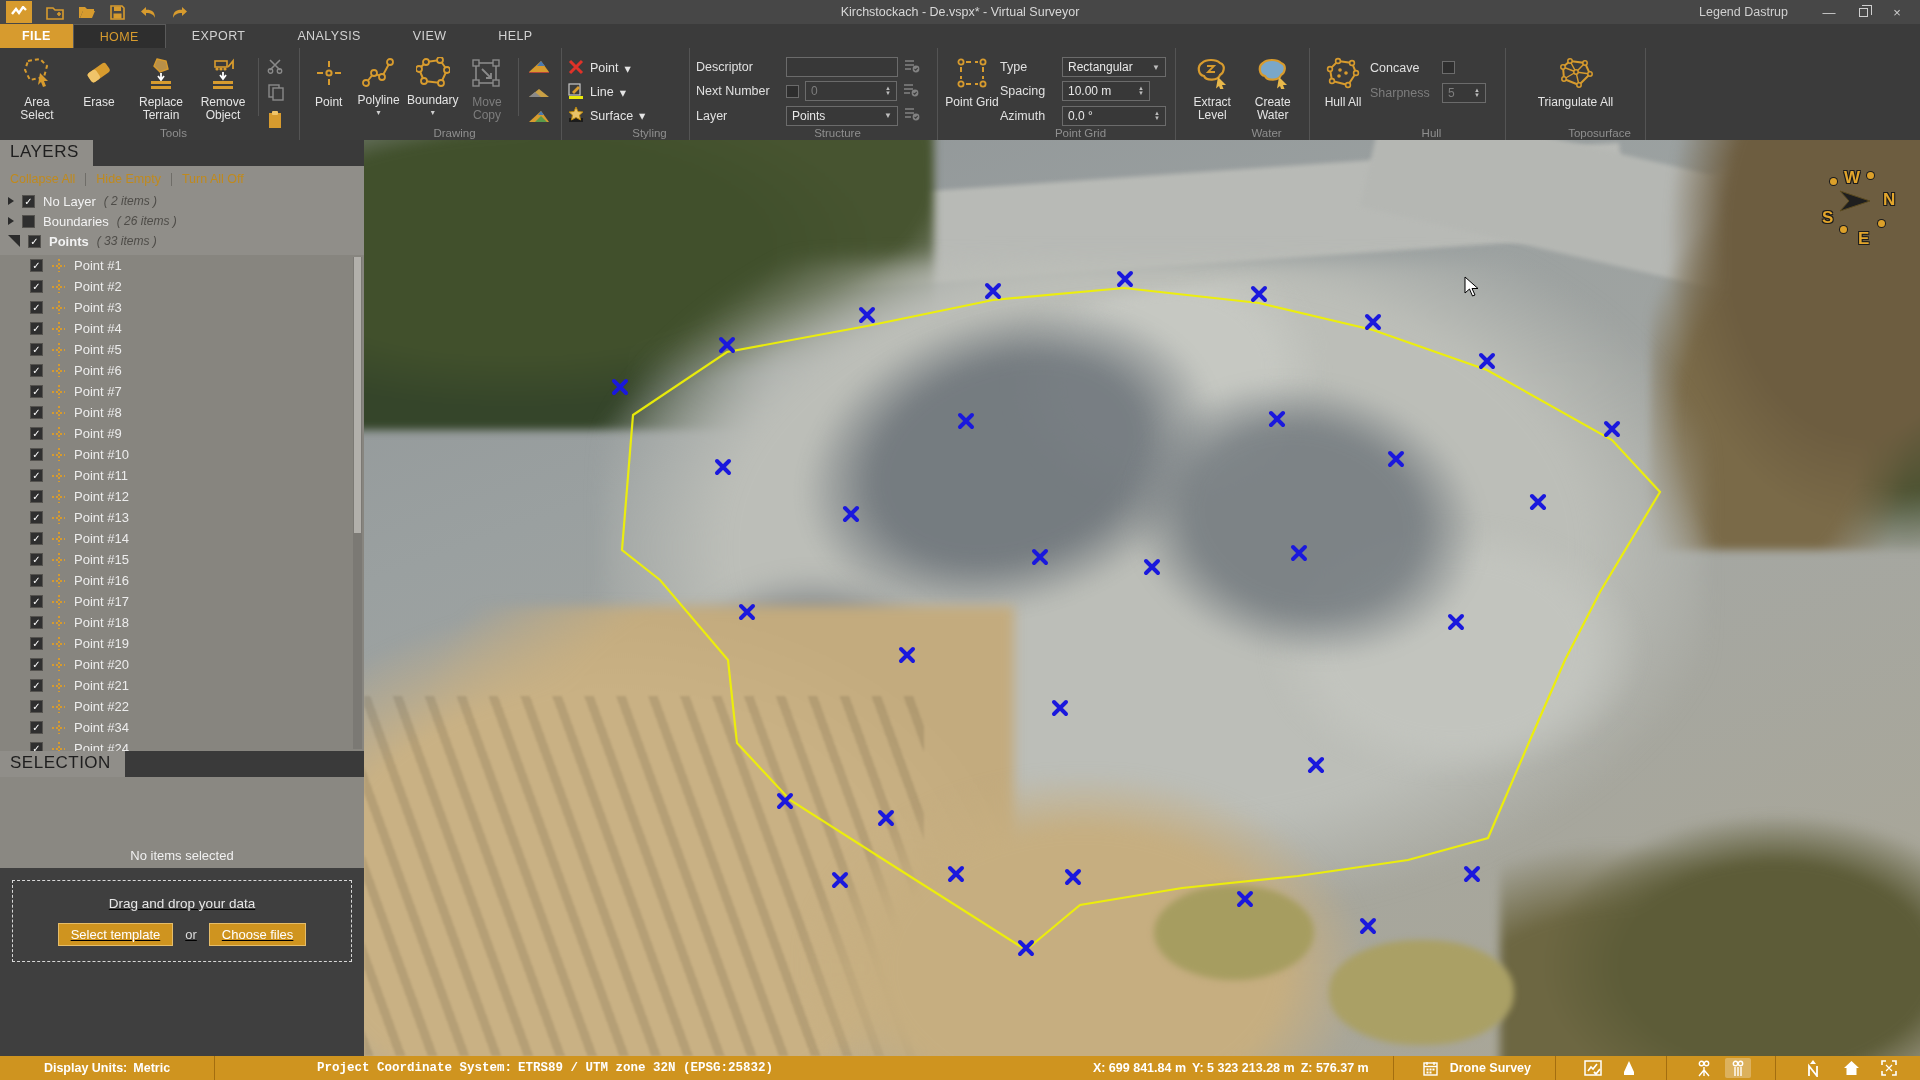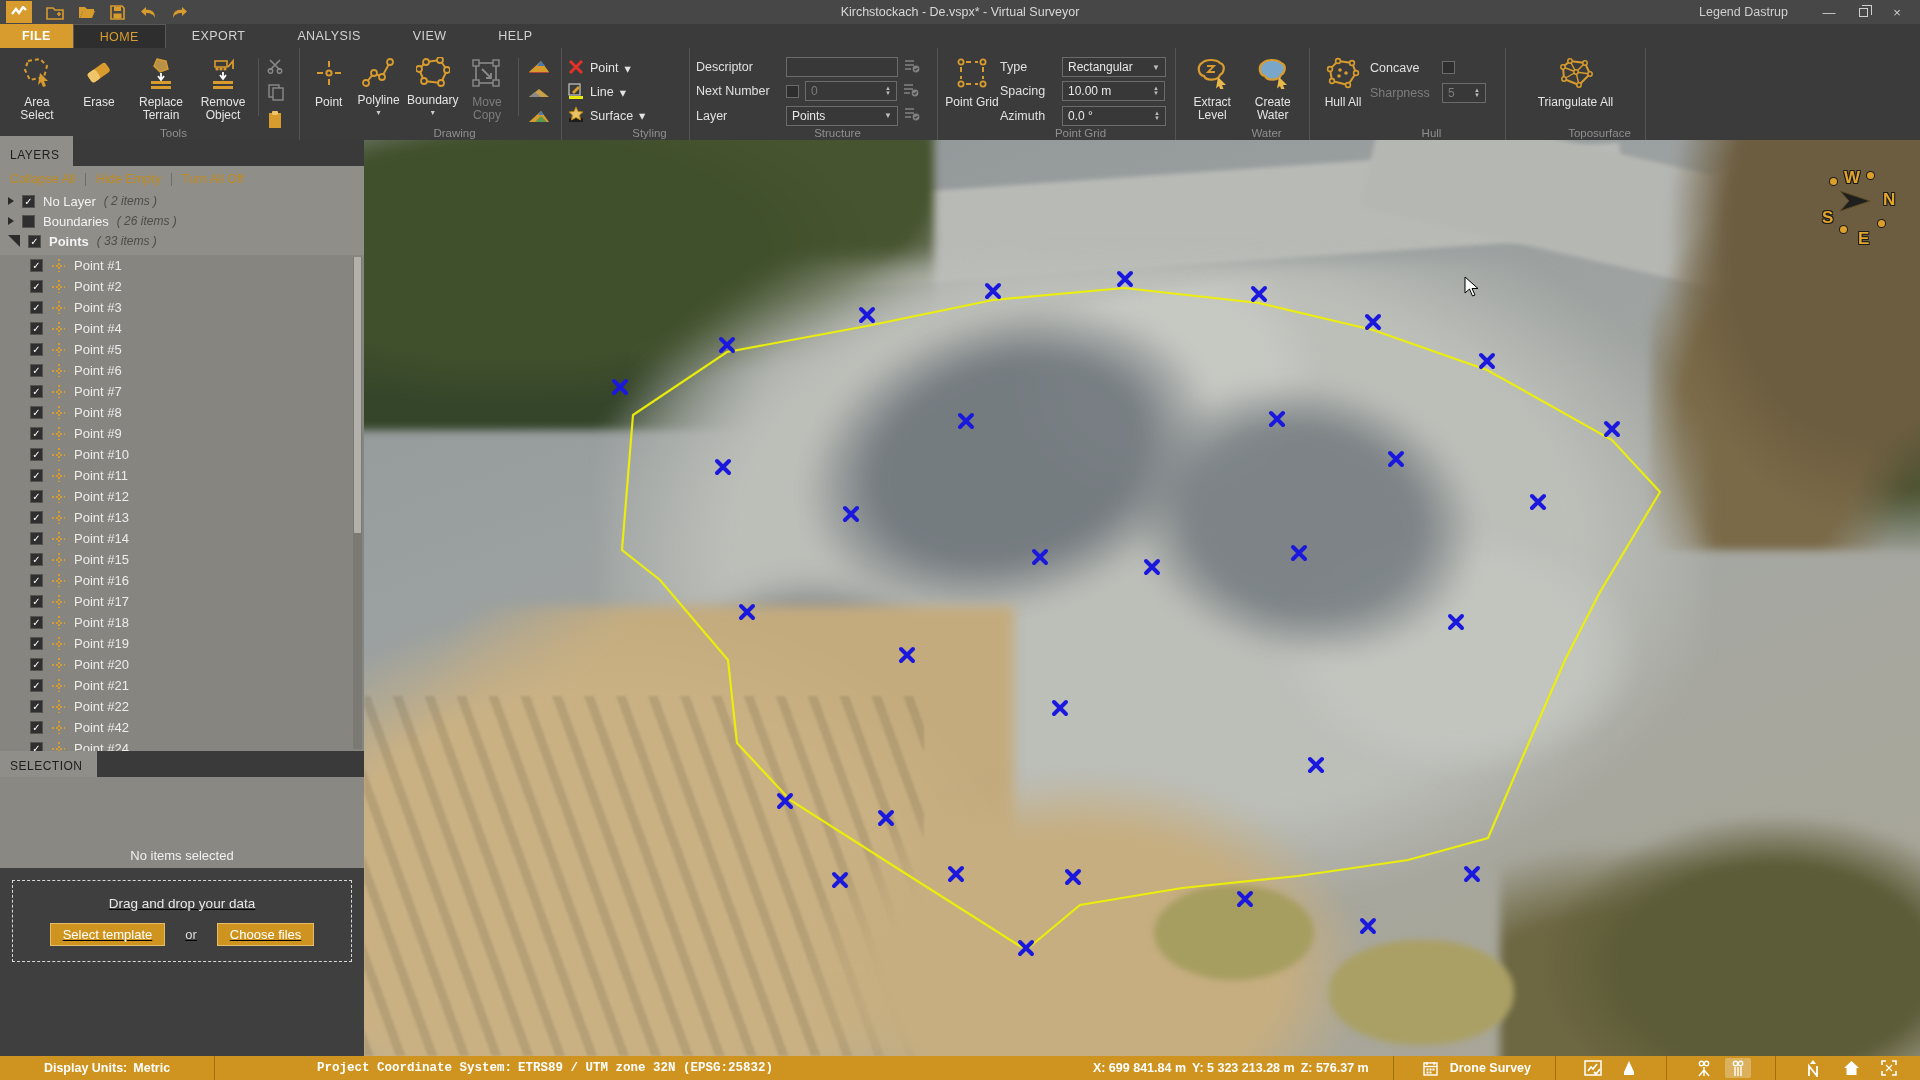--- a/index.html
+++ b/index.html
@@ -45,21 +45,21 @@
   .field input { background:transparent; border:none; outline:none; color:#e8e8e8; font-size:12px; width:100%; font-family:inherit; }
   .spin { margin-left:auto; display:flex; flex-direction:column; font-size:6px; color:#bdbdbd; line-height:5px; padding-left:4px; }
   .ddcaret { margin-left:auto; color:#bdbdbd; font-size:8px; }
   .cb { width:13px; height:13px; background:#2e2e2e; border:1px solid #6b6b6b; display:inline-flex; align-items:center; justify-content:center; color:#fff; font-size:10px; }
   .listicon { opacity:.75; }
   .gray { color:#7d7d7d; }
 
   
   .leftpanel { position:absolute; left:0; top:140px; width:364px; bottom:24px; background:#3f3f3f; }
   .ptabstrip { height:26px; background:#3a3a3a; display:flex; align-items:flex-end; }
-  .ptab { background:#908e89; color:#1e1e1e; font-size:12px; padding:12px 14px 4px 10px; letter-spacing:.5px; }
+  .ptab { background:#908e89; color:#1e1e1e; font-size:17px; padding:2px 14px 4px 10px; letter-spacing:.5px; }
   .layersbody { background:#908e89; }
   .linkrow { display:flex; align-items:center; gap:10px; padding:6px 0 5px 10px; font-size:12.5px; }
   .plink { color:#c08a1d; }
   .linksep { width:1px; height:13px; background:#6f6d68; }
   .tree { font-size:13px; color:#f2f2f2; }
   .grouprow { display:flex; align-items:center; height:20px; gap:8px; padding-left:8px; }
   .tri { width:0; height:0; }
   .tri.closed { border-left:6px solid #2b2b2b; border-top:4px solid transparent; border-bottom:4px solid transparent; }
   .tri.open { border-top:6px solid #2b2b2b; border-right:6px solid #2b2b2b; border-left:6px solid transparent; border-bottom:6px solid transparent; width:0; height:0; }
   .cbt { width:13px; height:13px; background:#2f2f2f; border:1px solid #55534f; display:inline-flex; align-items:center; justify-content:center; color:#fff; font-size:10px; flex:0 0 auto; }
@@ -72,21 +72,21 @@
   .crossicon:after { content:""; position:absolute; top:6px; left:0; height:2px; width:13px;
      background:repeating-linear-gradient(90deg,#d79b2e 0 2px, transparent 2px 4px); }
   .vscroll { position:absolute; right:2px; top:2px; width:9px; bottom:2px; background:#7b7974; }
   .vthumb { position:absolute; left:1px; right:1px; top:0; height:56%; background:#b2b0ab; }
   .selstrip { height:26px; background:#3a3a3a; display:flex; align-items:flex-end; margin-top:0;text-align:center; }
   .selbody { background:#8a8882; height:176px; display:flex; flex-direction:column; align-items:center; justify-content:center; gap:4px; font-size:13px; color:#f0f0f0; }
   .selbody .plink { font-size:13px; }
   .dropwrap { position:absolute; left:0; right:0; bottom:0; top:728px; background:#3f3f3f; display:flex; align-items:flex-start; justify-content:center; }
   .dropzone { margin-top:12px; width:340px; height:82px; border:1px dashed #d8d8d8; display:flex; flex-direction:column; align-items:center; justify-content:center; gap:12px;text-decoration:underline; }
   .droptitle { color:#e8e8e8; font-size:13.5px; }
-  .droprow { display:flex; align-items:center; gap:20px; color:#dcdcdc; font-size:13px; }
+  .droprow { display:flex; align-items:center; gap:12px; color:#dcdcdc; font-size:13px; }
   .dropbtn { background:#cf941f; border:1px solid #e5bd6a; color:#fff; font-size:13px; padding:3px 12px; }
 
   
   .statusbar { position:absolute; left:0; bottom:0; width:1920px; height:24px; background:#cf941f;
     display:flex; align-items:center; color:#fff; font-size:12.5px; font-weight:bold; }
   .sb-sec { display:flex; align-items:center; gap:6px; padding:0 24px; height:100%; }
   .sb-div { width:1px; height:100%; background:rgba(120,72,0,.5); }
   .sb-units { width:214px; justify-content:center; }
   .sb-pcs { width:660px; justify-content:center;font-family:Liberation Mono, monospace; }
   .sb-spacer { flex:1; }
@@ -468,21 +468,21 @@
     <div class="frm" style="flex:1">
       <div class="frow">
         <span class="flabel" style="width:56px">Type</span>
         <span class="field" style="width:104px">
           <span>Rectangular</span>
           <span class="ddcaret">▼</span>
         </span>
       </div>
       <div class="frow">
         <span class="flabel" style="width:56px">Spacing</span>
-        <span class="field" style="width:103px">
+        <span class="field" style="width:88px">
           <span>10.00 m</span>
           <span class="spin">
               <span>▲</span>
               <span>▼</span>
             </span>
         </span>
       </div>
       <div class="frow">
         <span class="flabel" style="width:56px">Azimuth</span>
         <span class="field" style="width:104px">
@@ -867,21 +867,21 @@
             <span>Point #21</span>
           </div>
           <div class="pointrow">
             <span class="cbt">✓</span>
             <span class="crossicon"></span>
             <span>Point #22</span>
           </div>
           <div class="pointrow">
             <span class="cbt">✓</span>
             <span class="crossicon"></span>
-            <span>Point #42</span>
+            <span>Point #34</span>
           </div>
           <div class="pointrow">
             <span class="cbt">✓</span>
             <span class="crossicon"></span>
             <span>Point #24</span>
           </div>
           <div class="vscroll">
             <div class="vthumb"></div>
           </div>
       </div>

